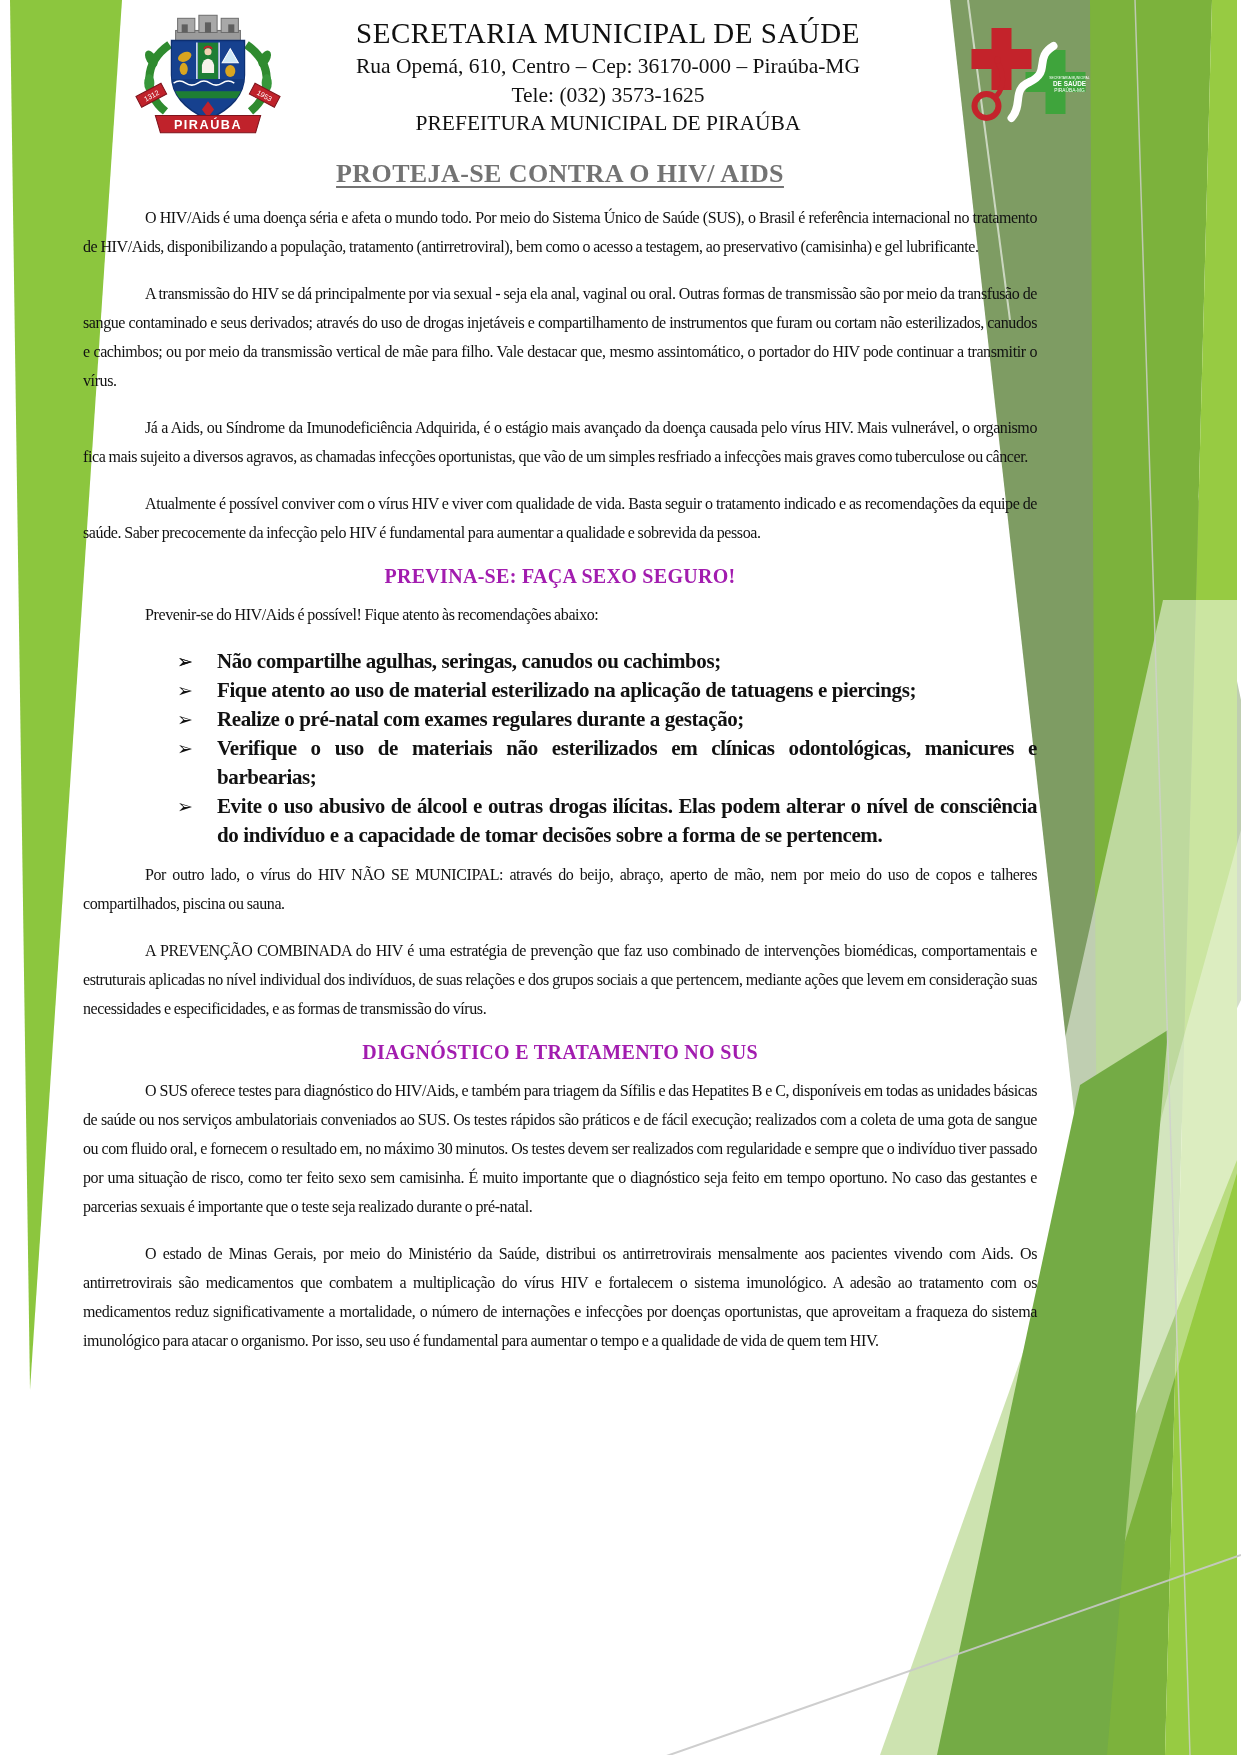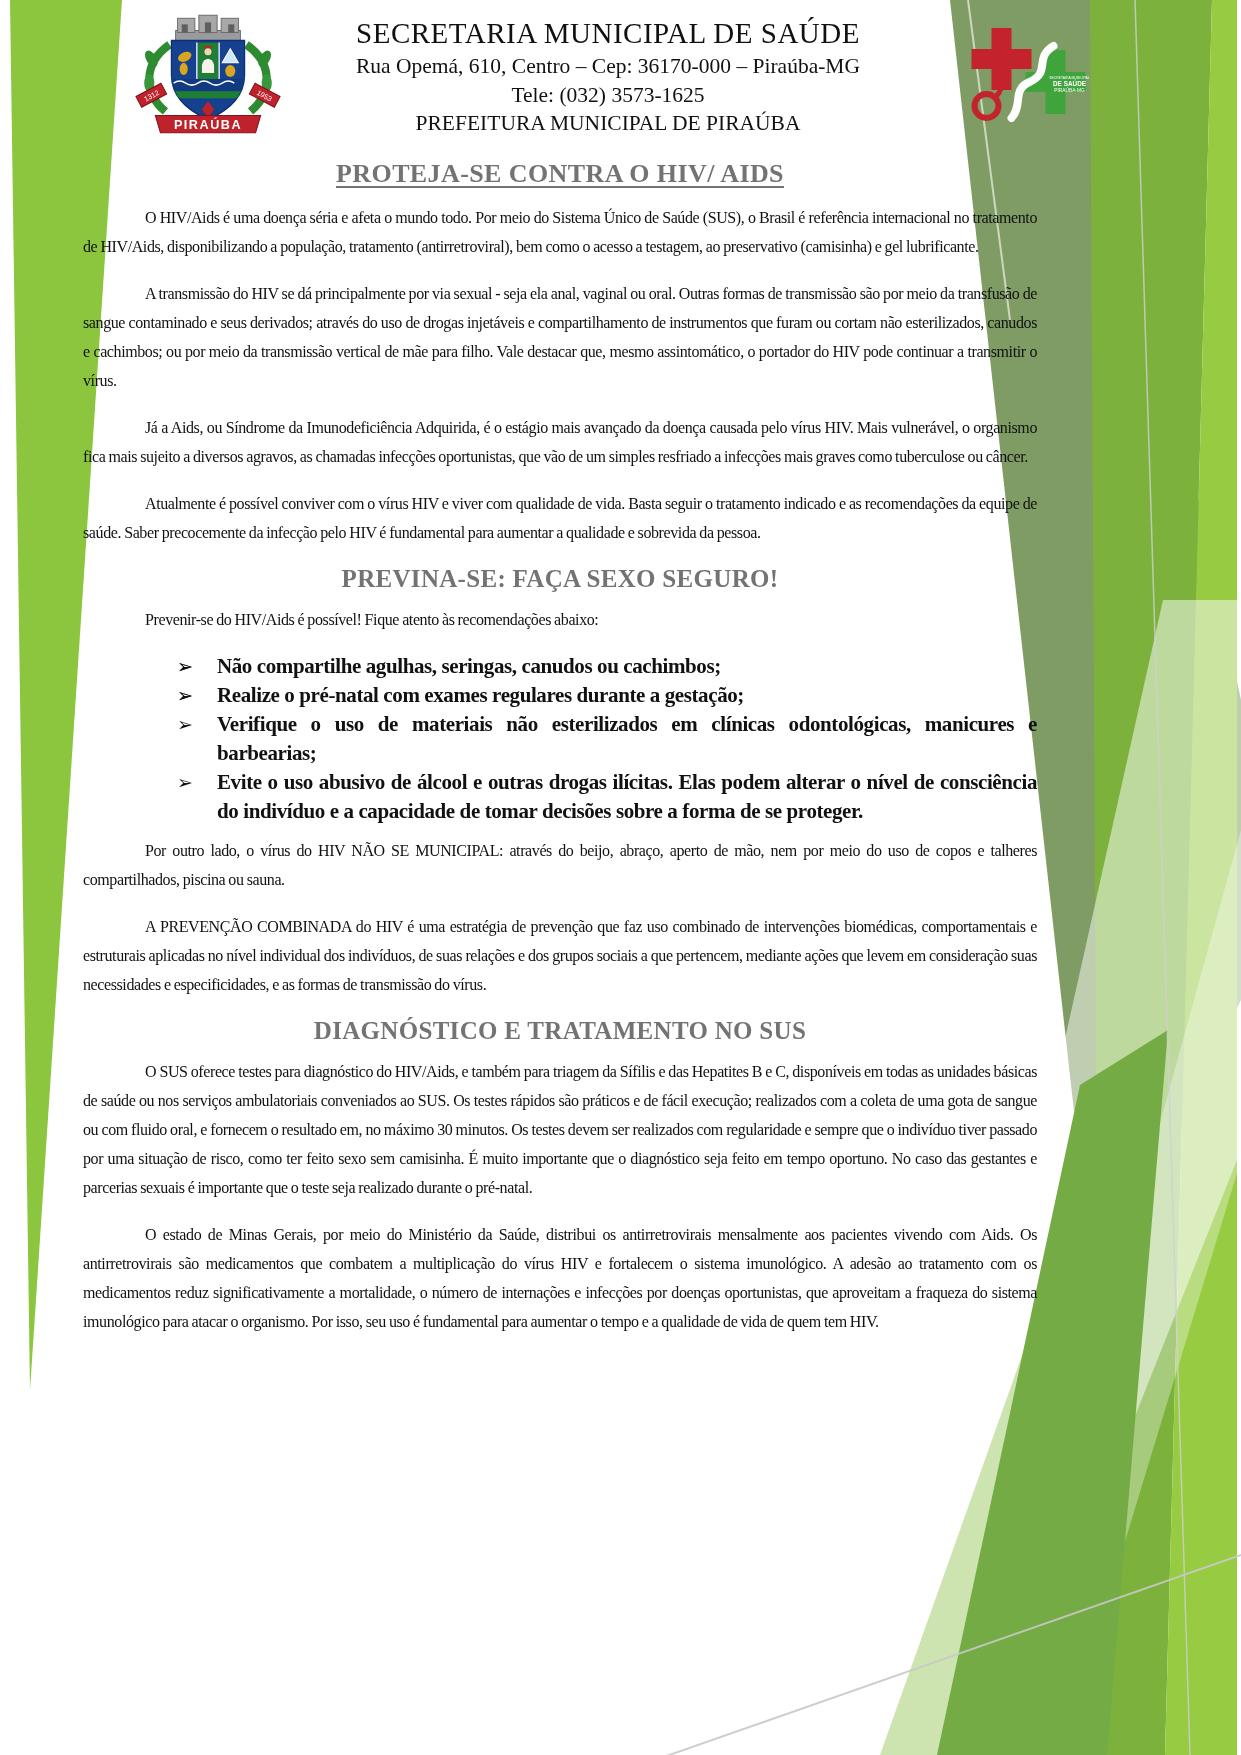--- a/index.html
+++ b/index.html
@@ -16,21 +16,21 @@
   .health-logo{position:absolute;left:886px;top:22px;width:126px;height:108px;}
   .header-text{position:absolute;left:195px;top:14px;width:660px;text-align:center;line-height:1.32;}
   .org-name{font-size:29px;letter-spacing:.5px;}
   .header-line{font-size:21.5px;}
   h1.doc-title{
     text-align:center;color:#737373;font-size:26px;font-weight:bold;
     margin:14px 0 14px;letter-spacing:.4px;
   }
   h1.doc-title span{text-decoration:underline;text-underline-offset:4px;}
   h2.sec-heading{
-    text-align:center;color:#737373;font-size:25px;font-weight:bold;
+    text-align:center;color:#a21caf;font-size:20px;font-weight:bold;
     margin:6px 0 12px;letter-spacing:.3px;
   }
   p.body-par{
     font-size:16px;line-height:29px;text-align:justify;text-indent:62px;
     margin:0 0 18px;letter-spacing:-0.4px;word-spacing:-0.5px;
   }
   ul.recs{list-style:none;margin:0 0 10px;padding:0 0 0 92px;}
   ul.recs li{
     position:relative;font-weight:bold;font-size:21px;line-height:29px;
     padding-left:42px;text-align:justify;letter-spacing:-0.4px;
@@ -168,24 +168,24 @@
   <p class="body-par">Já a Aids, ou Síndrome da Imunodeficiência Adquirida, é o estágio mais avançado da doença causada pelo vírus HIV. Mais vulnerável, o organismo fica mais sujeito a diversos agravos, as chamadas infecções oportunistas, que vão de um simples resfriado a infecções mais graves como tuberculose ou câncer.</p>
   <p class="body-par">Atualmente é possível conviver com o vírus HIV e viver com qualidade de vida. Basta seguir o tratamento indicado e as recomendações da equipe de saúde. Saber precocemente da infecção pelo HIV é fundamental para aumentar a qualidade e sobrevida da pessoa.</p>
 
   <h2 class="sec-heading">PREVINA-SE: FAÇA SEXO SEGURO!</h2>
 
   <p class="body-par">Prevenir-se do HIV/Aids é possível! Fique atento às recomendações abaixo:</p>
 
   <ul class="recs">
     <li><span class="marker">➢</span></li>
     <li><span class="marker">➢</span><span>Não compartilhe agulhas, seringas, canudos ou cachimbos;</span></li>
-    <li><span class="marker">➢</span></li>
+    <li><span class="marker">➢</span><span>Fique atento ao uso de material esterilizado na aplicação de tatuagens e piercings;</span></li>
     <li><span class="marker">➢</span><span>Realize o pré-natal com exames regulares durante a gestação;</span></li>
     <li><span class="marker">➢</span><span>Verifique o uso de materiais não esterilizados em clínicas odontológicas, manicures e barbearias;</span></li>
-    <li><span class="marker">➢</span><span>Evite o uso abusivo de álcool e outras drogas ilícitas. Elas podem alterar o nível de consciência do indivíduo e a capacidade de tomar decisões sobre a forma de se proteger.</span></li>
+    <li><span class="marker">➢</span><span>Evite o uso abusivo de álcool e outras drogas ilícitas. Elas podem alterar o nível de consciência do indivíduo e a capacidade de tomar decisões sobre a forma de se pertencem.</span></li>
   </ul>
 
   <p class="body-par">Por outro lado, o vírus do HIV NÃO SE MUNICIPAL: através do beijo, abraço, aperto de mão, nem por meio do uso de copos e talheres compartilhados, piscina ou sauna.</p>
   <p class="body-par">A PREVENÇÃO COMBINADA do HIV é uma estratégia de prevenção que faz uso combinado de intervenções biomédicas, comportamentais e estruturais aplicadas no nível individual dos indivíduos, de suas relações e dos grupos sociais a que pertencem, mediante ações que levem em consideração suas necessidades e especificidades, e as formas de transmissão do vírus.</p>
 
   <h2 class="sec-heading">DIAGNÓSTICO E TRATAMENTO NO SUS</h2>
 
   <p class="body-par">O SUS oferece testes para diagnóstico do HIV/Aids, e também para triagem da Sífilis e das Hepatites B e C, disponíveis em todas as unidades básicas de saúde ou nos serviços ambulatoriais conveniados ao SUS. Os testes rápidos são práticos e de fácil execução; realizados com a coleta de uma gota de sangue ou com fluido oral, e fornecem o resultado em, no máximo 30 minutos. Os testes devem ser realizados com regularidade e sempre que o indivíduo tiver passado por uma situação de risco, como ter feito sexo sem camisinha. É muito importante que o diagnóstico seja feito em tempo oportuno. No caso das gestantes e parcerias sexuais é importante que o teste seja realizado durante o pré-natal.</p>
   <p class="body-par">O estado de Minas Gerais, por meio do Ministério da Saúde, distribui os antirretrovirais mensalmente aos pacientes vivendo com Aids. Os antirretrovirais são medicamentos que combatem a multiplicação do vírus HIV e fortalecem o sistema imunológico. A adesão ao tratamento com os medicamentos reduz significativamente a mortalidade, o número de internações e infecções por doenças oportunistas, que aproveitam a fraqueza do sistema imunológico para atacar o organismo. Por isso, seu uso é fundamental para aumentar o tempo e a qualidade de vida de quem tem HIV.</p>
 

